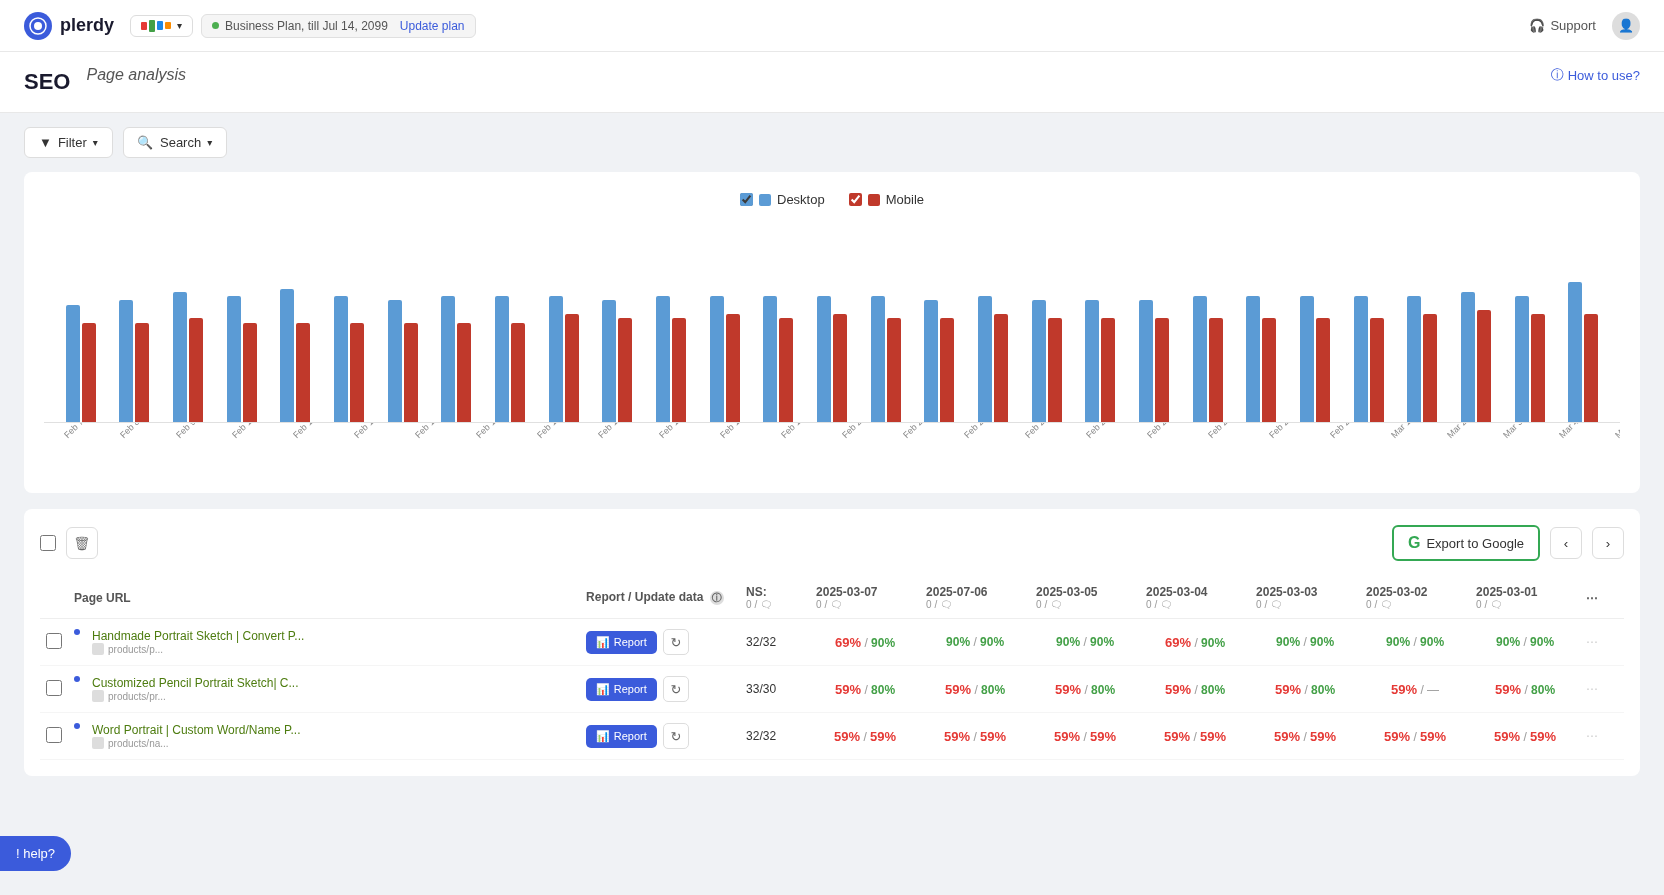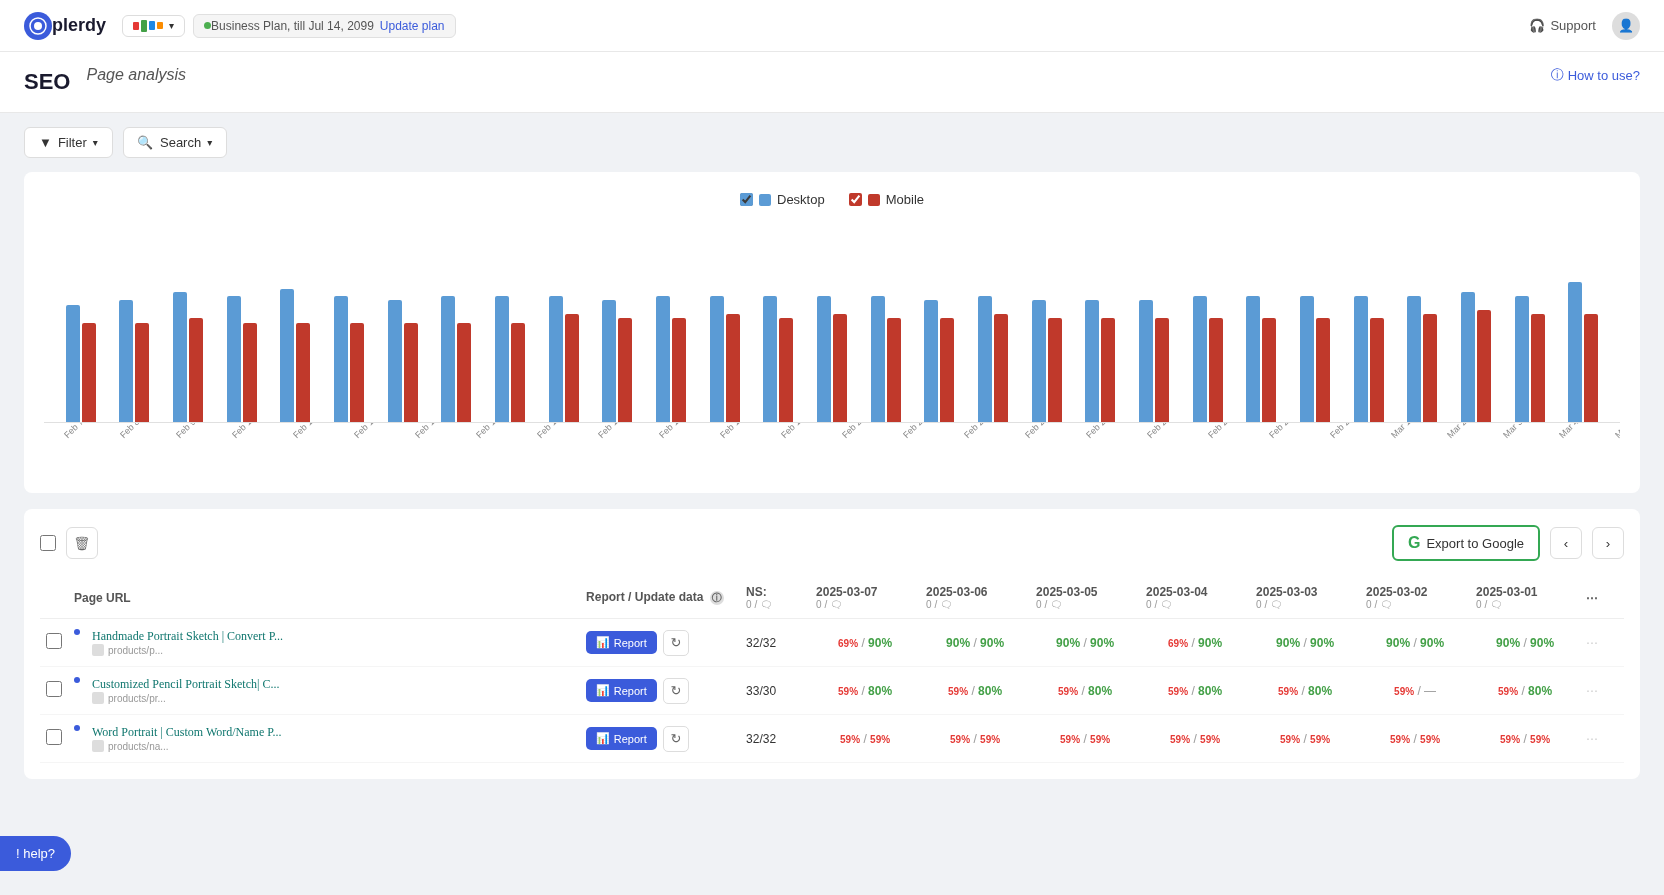--- a/index.html
+++ b/index.html
@@ -1,22 +1,22 @@
 <!DOCTYPE html>
 <html><head>
   <meta charset="utf-8">
   <style>
     * { box-sizing: border-box; margin: 0; padding: 0; }
     body { font-family: -apple-system, BlinkMacSystemFont, 'Segoe UI', sans-serif; background: #f0f2f5; color: #333; font-size: 13px; }
 
     
     .header { background: #fff; display: flex; align-items: center; padding: 0 24px; height: 52px; border-bottom: 1px solid #e8e8e8; position: sticky; top: 0; z-index: 100; }
-    .logo { display: flex; align-items: center; font-weight: 700; font-size: 18px; color: #1a1a2e; margin-right: 16px; }
+    .logo { display: flex; align-items: center; gap: 8px; font-weight: 700; font-size: 18px; color: #1a1a2e; margin-right: 16px; }
     .logo-icon { width: 28px; height: 28px; background: #3b5bdb; border-radius: 50%; display: flex; align-items: center; justify-content: center; color: #fff; font-size: 12px; font-weight: 900; }
-    .plan-badge { display: flex; align-items: center; gap: 0; background: #f5f5f5; border: 1px solid #e0e0e0; border-radius: 6px; padding: 4px 10px; font-size: 12px; color: #555; margin-left: 8px; }
+    .plan-badge { display: flex; align-items: center; gap: 6px; background: #f5f5f5; border: 1px solid #e0e0e0; border-radius: 6px; padding: 4px 10px; font-size: 12px; color: #555; margin-left: 8px; }
     .plan-dot { width: 7px; height: 7px; border-radius: 50%; background: #4caf50; }
     .update-link { color: #3b5bdb; font-size: 12px; margin-left: 6px; text-decoration: none; cursor: pointer; }
     .header-right { margin-left: auto; display: flex; align-items: center; gap: 16px; }
     .support-btn { display: flex; align-items: center; gap: 5px; font-size: 13px; color: #555; cursor: pointer; }
     .avatar-btn { width: 28px; height: 28px; border-radius: 50%; background: #ddd; display: flex; align-items: center; justify-content: center; cursor: pointer; }
     .website-selector { background: #fff; border: 1px solid #ddd; border-radius: 6px; padding: 4px 10px; font-size: 12px; display: flex; align-items: center; gap: 6px; cursor: pointer; }
     .website-preview { display: flex; gap: 2px; align-items: center; }
     .wp-bar { width: 6px; height: 10px; background: #666; border-radius: 1px; }
     .wp-bar:nth-child(1) { background: #e53935; height: 8px; }
     .wp-bar:nth-child(2) { background: #43a047; height: 12px; }
@@ -55,29 +55,29 @@
 
     
     .data-table { width: 100%; border-collapse: collapse; }
     .data-table th { font-size: 12px; color: #555; font-weight: 600; padding: 8px 6px; text-align: left; border-bottom: 1px solid #eee; white-space: nowrap; margin-left: 48px; }
     .data-table td { padding: 10px 6px; border-bottom: 1px solid #f5f5f5; vertical-align: middle; font-size: 12px; }
     .col-url { min-width: 280px; }
     .col-report { width: 160px; }
     .col-ns { width: 70px; text-align: left; }
     .col-date { width: 110px; text-align: center; }
 
-    .url-title { color: #0f766e; font-size: 12px; cursor: pointer; white-space: nowrap; overflow: hidden; text-overflow: ellipsis; max-width: 250px; font-family: Liberation Serif, serif; }
+    .url-title { color: #4d7c0f; font-size: 12px; cursor: pointer; white-space: nowrap; overflow: hidden; text-overflow: ellipsis; max-width: 250px; }
     .url-path { font-size: 10px; color: #999; white-space: nowrap; overflow: hidden; text-overflow: ellipsis; max-width: 250px; display: flex; align-items: center; gap: 4px; }
     .url-favicon { width: 12px; height: 12px; background: #ddd; border-radius: 2px; flex-shrink: 0; }
 
     .report-btn { background: #3b5bdb; color: #fff; border: none; border-radius: 5px; padding: 5px 10px; font-size: 11px; cursor: pointer; display: flex; align-items: center; gap: 4px; }
     .refresh-btn { background: #fff; border: 1px solid #ddd; border-radius: 5px; width: 26px; height: 26px; display: flex; align-items: center; justify-content: center; cursor: pointer; color: #666; font-size: 13px; }
 
     .score-good { color: #43a047; font-weight: 600; font-size: 12px; }
-    .score-ok { color: #e53935; font-weight: 600; font-size: 10px; }
+    .score-ok { color: #e53935; font-weight: 600; font-size: 13px; }
     .score-sep { color: #999; }
 
     .date-header-sub { font-size: 10px; color: #999; font-weight: 400; }
     .ns-val { font-size: 12px; color: #333; }
 
     .row-check { width: 16px; height: 16px; border: 1px solid #ccc; border-radius: 3px; cursor: pointer; }
     .row-indicator { width: 6px; height: 6px; border-radius: 50%; background: #3b5bdb; margin-right: 6px; display: inline-block; }
 
     .help-btn { position: fixed; bottom: 24px; left: 0; background: #3b5bdb; color: #fff; border-radius: 0 20px 20px 0; padding: 10px 16px; font-size: 13px; cursor: pointer; z-index: 200; }
 
@@ -348,21 +348,21 @@
         </th>
         <th class="col-ns">
           <div>NS:</div>
           <div class="date-header-sub">0 / 🗨</div>
         </th>
         <th class="col-date">
           <div>2025-03-07</div>
           <div class="date-header-sub">0 / 🗨</div>
         </th>
         <th class="col-date">
-          <div>2025-03-06</div>
+          <div>2025-07-06</div>
           <div class="date-header-sub">0 / 🗨</div>
         </th>
         <th class="col-date">
           <div>2025-03-05</div>
           <div class="date-header-sub">0 / 🗨</div>
         </th>
         <th class="col-date">
           <div>2025-03-04</div>
           <div class="date-header-sub">0 / 🗨</div>
         </th>

